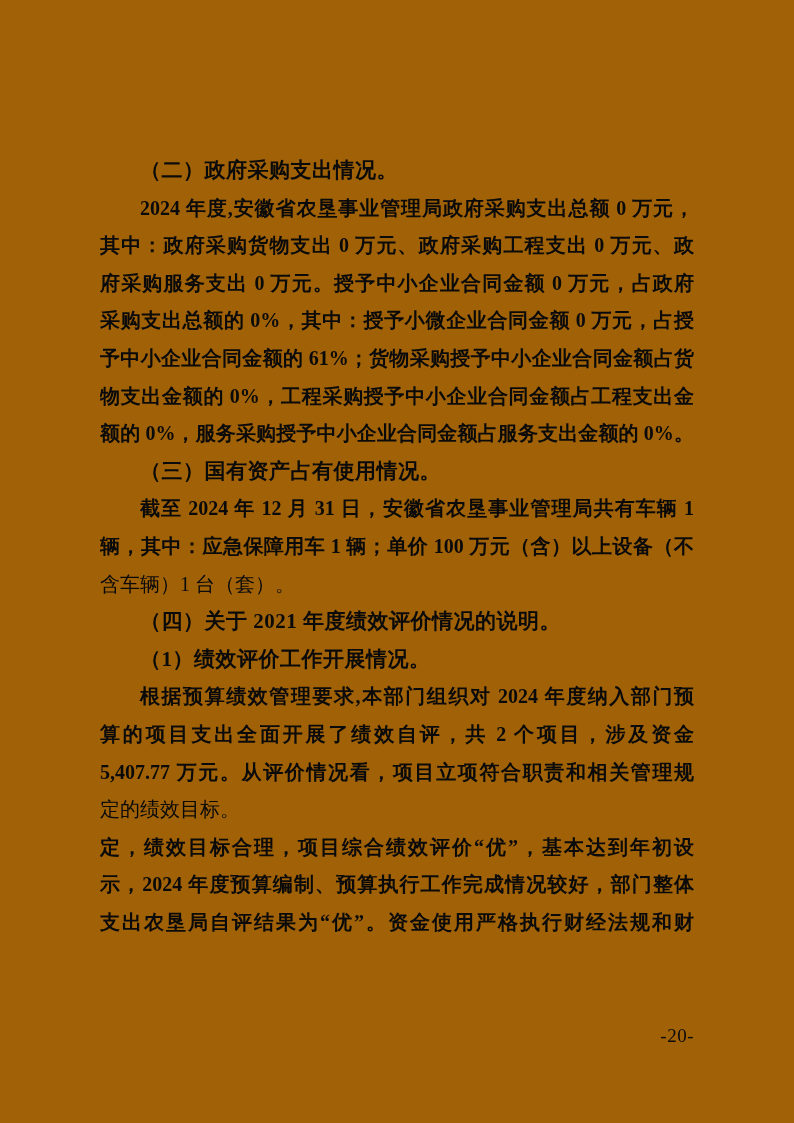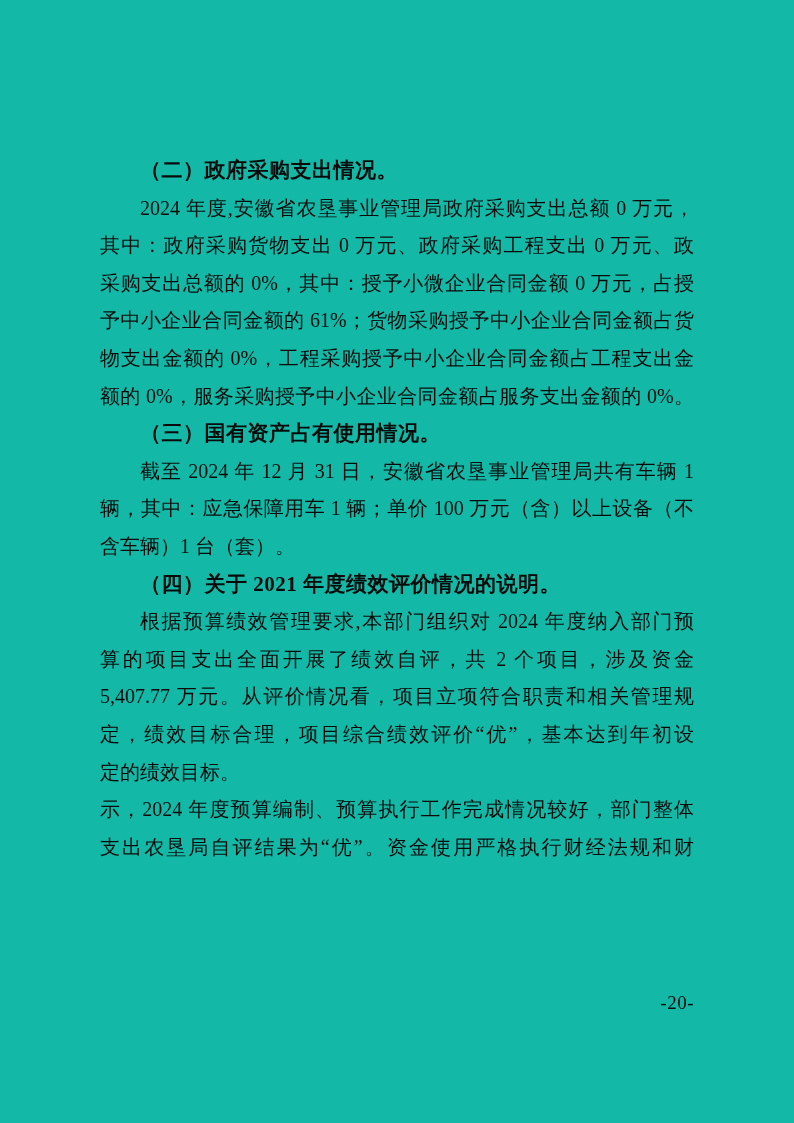--- a/index.html
+++ b/index.html
@@ -27,60 +27,63 @@
     line-height: 37.6px;
     font-size: 20px;
     overflow: hidden;
     word-break: break-all;
     white-space: normal;
     text-align: left;
   }
   .line.j {
     text-align: justify;
     text-align-last: justify;
+    font-weight: bold;
   }
   .line.indent {
     padding-left: 40px;
   }
   .line.heading {
     font-weight: bold;
     font-size: 21px;
     letter-spacing: 0.5px;
   }
   .page-number {
     position: absolute;
-    top: 991px;
+    top: 1024px;
     left: 100px;
     width: 594px;
     height: 24px;
     line-height: 24px;
     text-align: right;
     font-size: 19px;
     letter-spacing: 0.5px;
   }
 </style>
 </head>
 <body>
 
-<div class="page" style="background: #14b8a6; color: rgb(10, 10, 10);">
+<div class="page" style="background: #a16207; color: rgb(10, 10, 10);">
   <div class="text-block" id="text-block">
       <div class="line indent heading">（二）政府采购支出情况。</div>
       <div class="line j indent">2024 年度,安徽省农垦事业管理局政府采购支出总额 0 万元，</div>
       <div class="line j">其中：政府采购货物支出 0 万元、政府采购工程支出 0 万元、政</div>
+      <div class="line j">府采购服务支出 0 万元。授予中小企业合同金额 0 万元，占政府</div>
       <div class="line j">采购支出总额的 0%，其中：授予小微企业合同金额 0 万元，占授</div>
       <div class="line j">予中小企业合同金额的 61%；货物采购授予中小企业合同金额占货</div>
       <div class="line j">物支出金额的 0%，工程采购授予中小企业合同金额占工程支出金</div>
       <div class="line j">额的 0%，服务采购授予中小企业合同金额占服务支出金额的 0%。</div>
       <div class="line indent heading">（三）国有资产占有使用情况。</div>
       <div class="line j indent">截至 2024 年 12 月 31 日，安徽省农垦事业管理局共有车辆 1</div>
       <div class="line j">辆，其中：应急保障用车 1 辆；单价 100 万元（含）以上设备（不</div>
       <div class="line">含车辆）1 台（套）。</div>
       <div class="line indent heading">（四）关于 2021 年度绩效评价情况的说明。</div>
+      <div class="line indent heading">（1）绩效评价工作开展情况。</div>
       <div class="line j indent">根据预算绩效管理要求,本部门组织对 2024 年度纳入部门预</div>
       <div class="line j">算的项目支出全面开展了绩效自评，共 2 个项目，涉及资金</div>
       <div class="line j">5,407.77 万元。从评价情况看，项目立项符合职责和相关管理规</div>
+      <div class="line">定的绩效目标。</div>
       <div class="line j">定，绩效目标合理，项目综合绩效评价“优”，基本达到年初设</div>
-      <div class="line">定的绩效目标。</div>
       <div class="line j">示，2024 年度预算编制、预算执行工作完成情况较好，部门整体</div>
       <div class="line j">支出农垦局自评结果为“优”。资金使用严格执行财经法规和财</div>
     </div>
   <div class="page-number">-20-</div>
 </div>
 
 </body></html>

